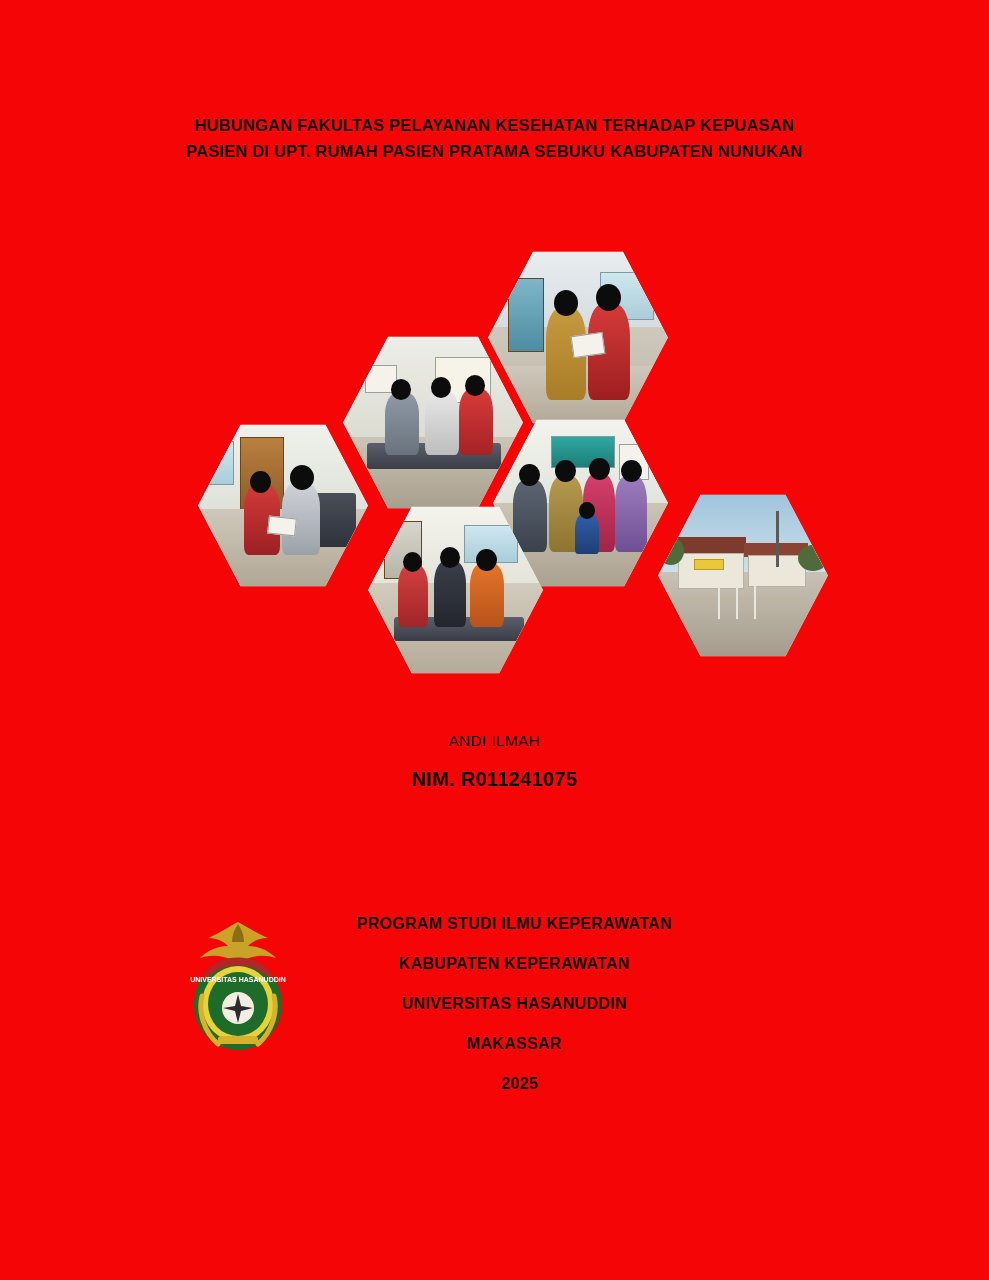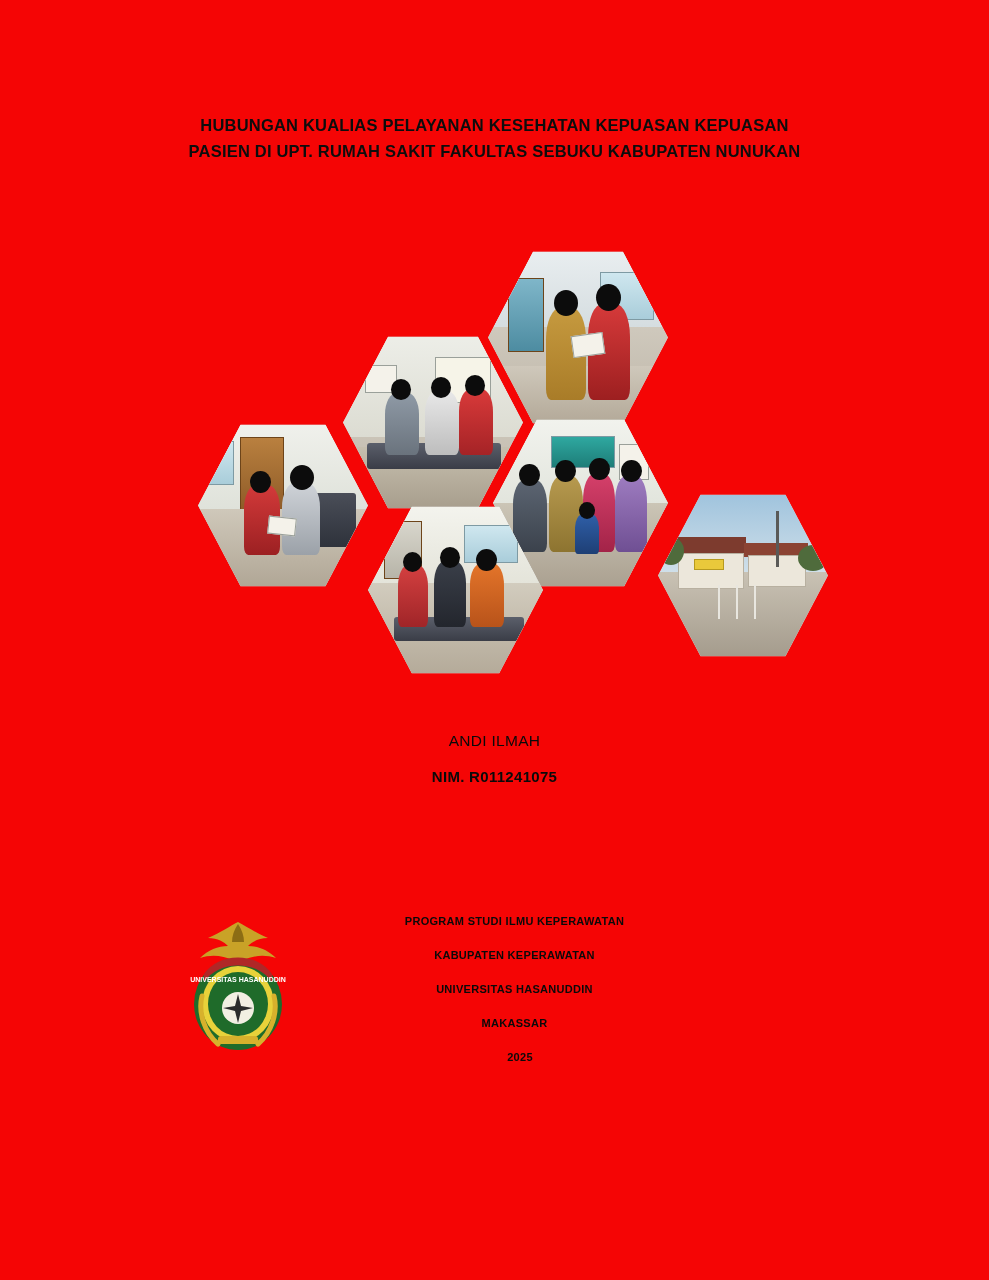--- a/index.html
+++ b/index.html
@@ -137,58 +137,58 @@
     left: 0;
     width: 989px;
     text-align: center;
   }
   .author-name {
     font-size: 15.5px;
     font-weight: normal;
     letter-spacing: 0.3px;
   }
   .author-nim {
-    font-size: 15px;
+    font-size: 20px;
     font-weight: bold;
     letter-spacing: 0.3px;
     margin-top: 18px;
   }
 
   
   .footer-block {
     position: absolute;
     top: 915px;
     left: 0;
     width: 989px;
     text-align: center;
   }
   .footer-line {
-    font-size: 11px;
+    font-size: 16px;
     font-weight: bold;
     letter-spacing: 0.3px;
     margin-bottom: 22px;
     padding-left: 40px;
   }
   .footer-line:last-child { margin-bottom: 0; margin-left: 11px; }
 
   
   .logo {
     position: absolute;
     top: 912px;
     left: 178px;
     width: 120px;
     height: 150px;
   }
 </style>
 </head>
 <body>
 
 <div class="title-block">
-  <div class="title-line">HUBUNGAN KUALIAS PELAYANAN KESEHATAN KEPUASAN KEPUASAN</div>
-  <div class="title-line">PASIEN DI UPT. RUMAH SAKIT FAKULTAS SEBUKU KABUPATEN NUNUKAN</div>
+  <div class="title-line">HUBUNGAN FAKULTAS PELAYANAN KESEHATAN TERHADAP KEPUASAN</div>
+  <div class="title-line">PASIEN DI UPT. RUMAH PASIEN PRATAMA SEBUKU KABUPATEN NUNUKAN</div>
 </div>
 
 <div class="collage">
 
   <div class="hex" style="left:310px; top:10px; width:180px; height:175px;">
     <div class="inner">
       <div class="room"></div>
       <div class="wallband" style="background:linear-gradient(180deg,#e9eef0,#d5dde0);"></div>
       <div class="window" style="left:112px; top:22px; width:52px; height:46px;"></div>
       <div class="door" style="left:20px; top:28px; width:34px; height:72px; background:linear-gradient(180deg,#7fb6c9,#4d8ca1);"></div>

